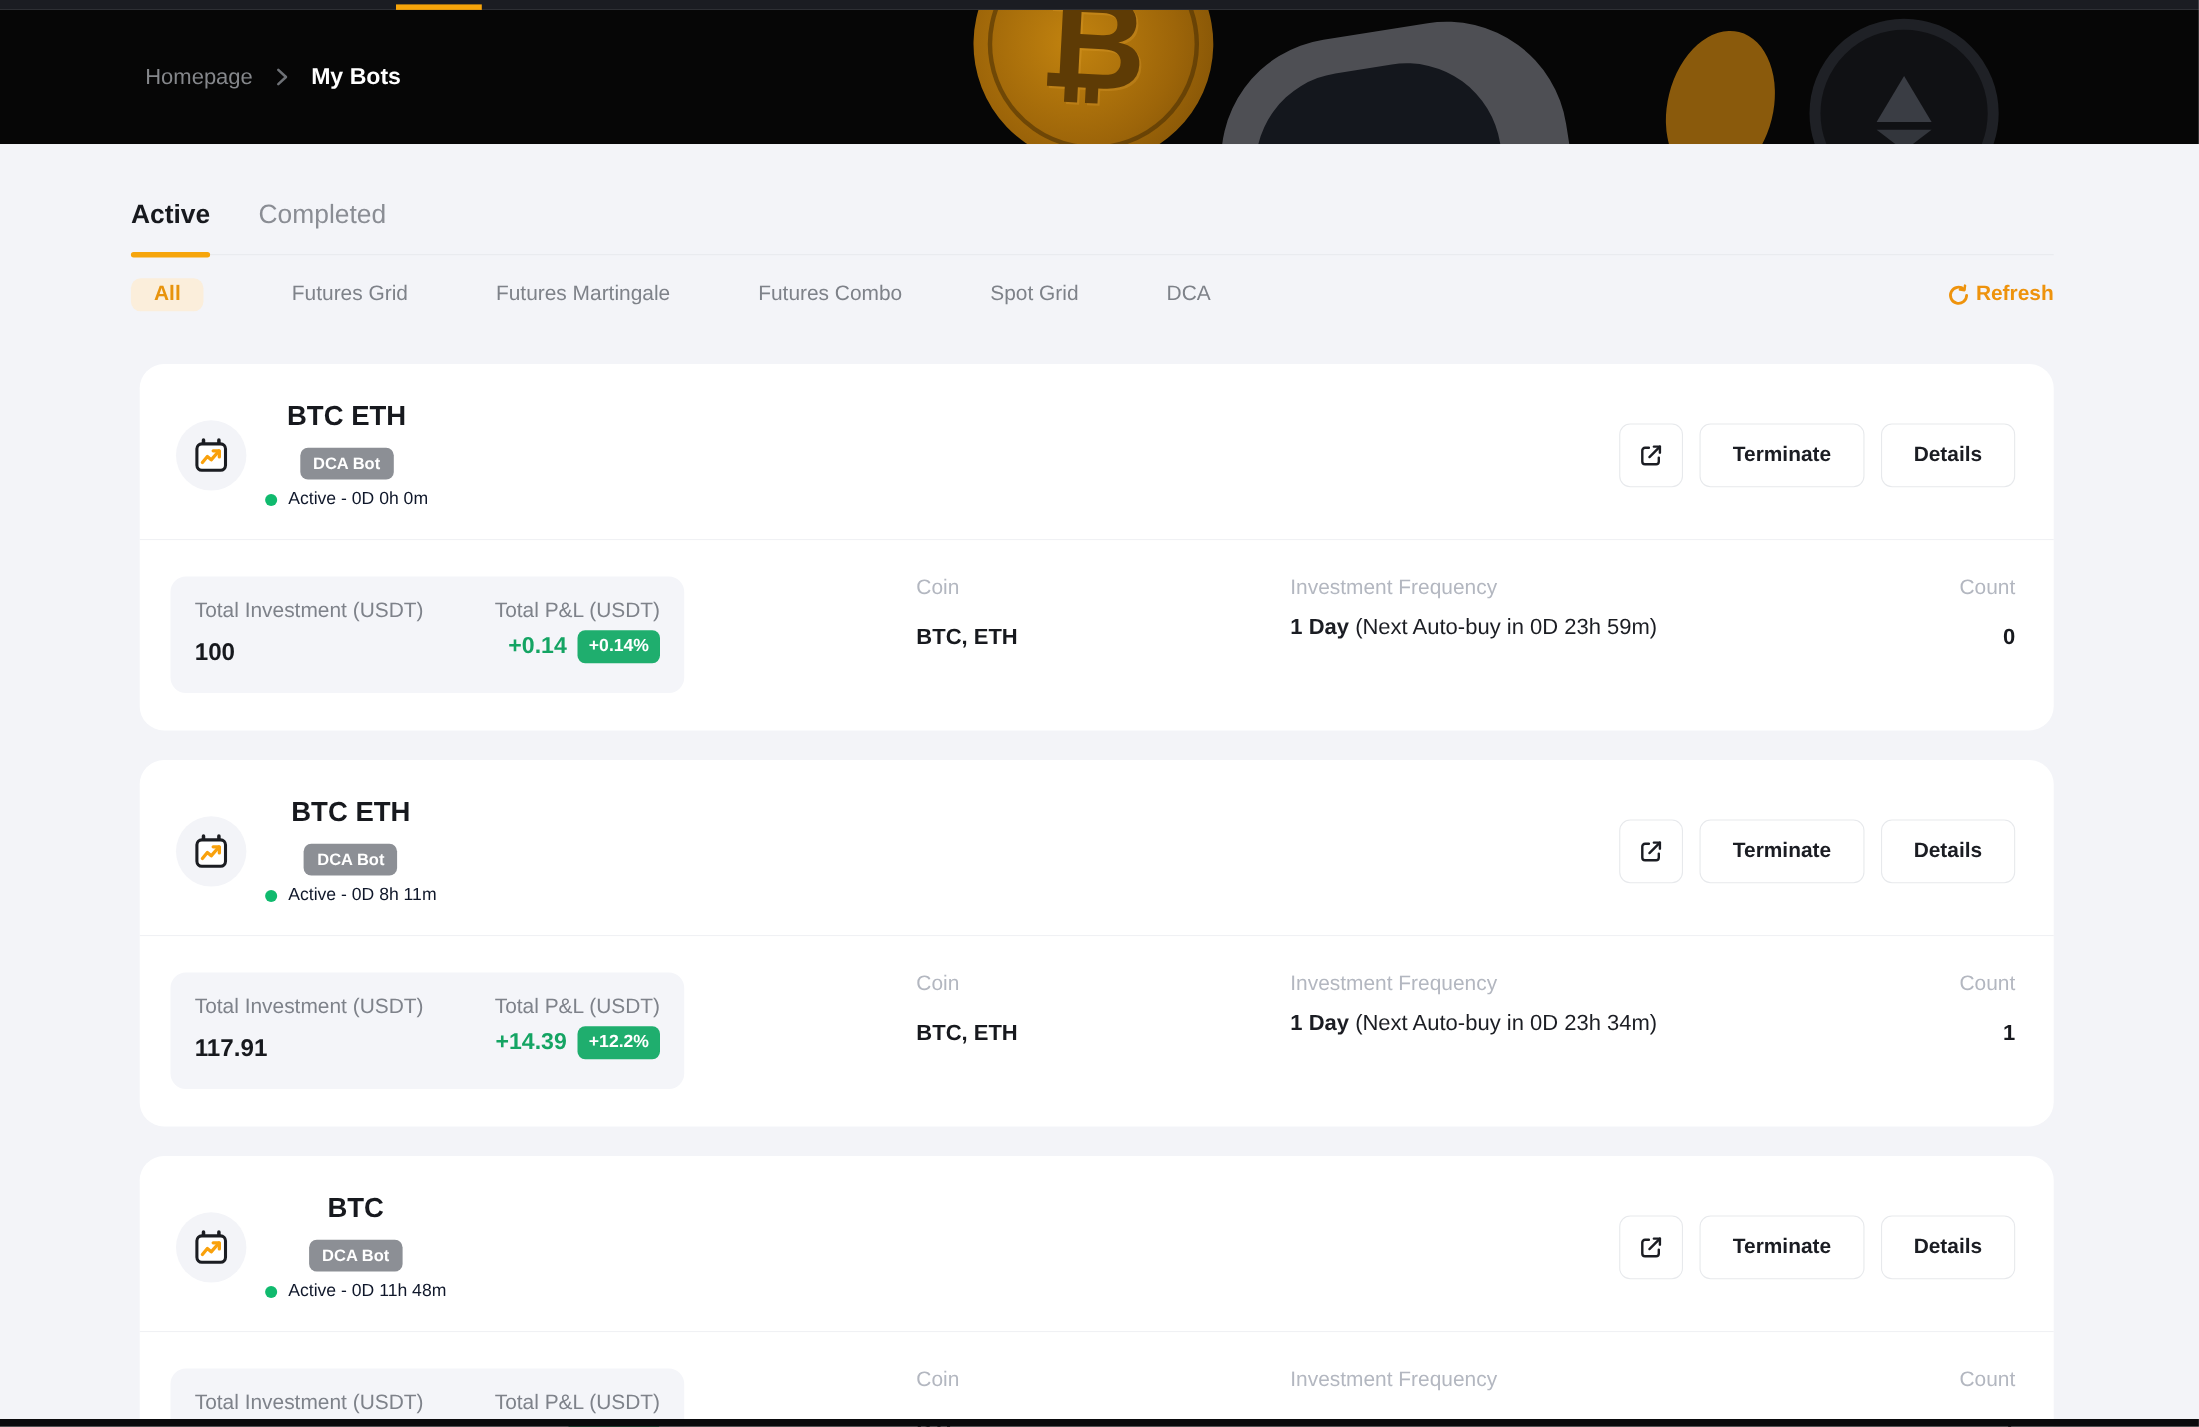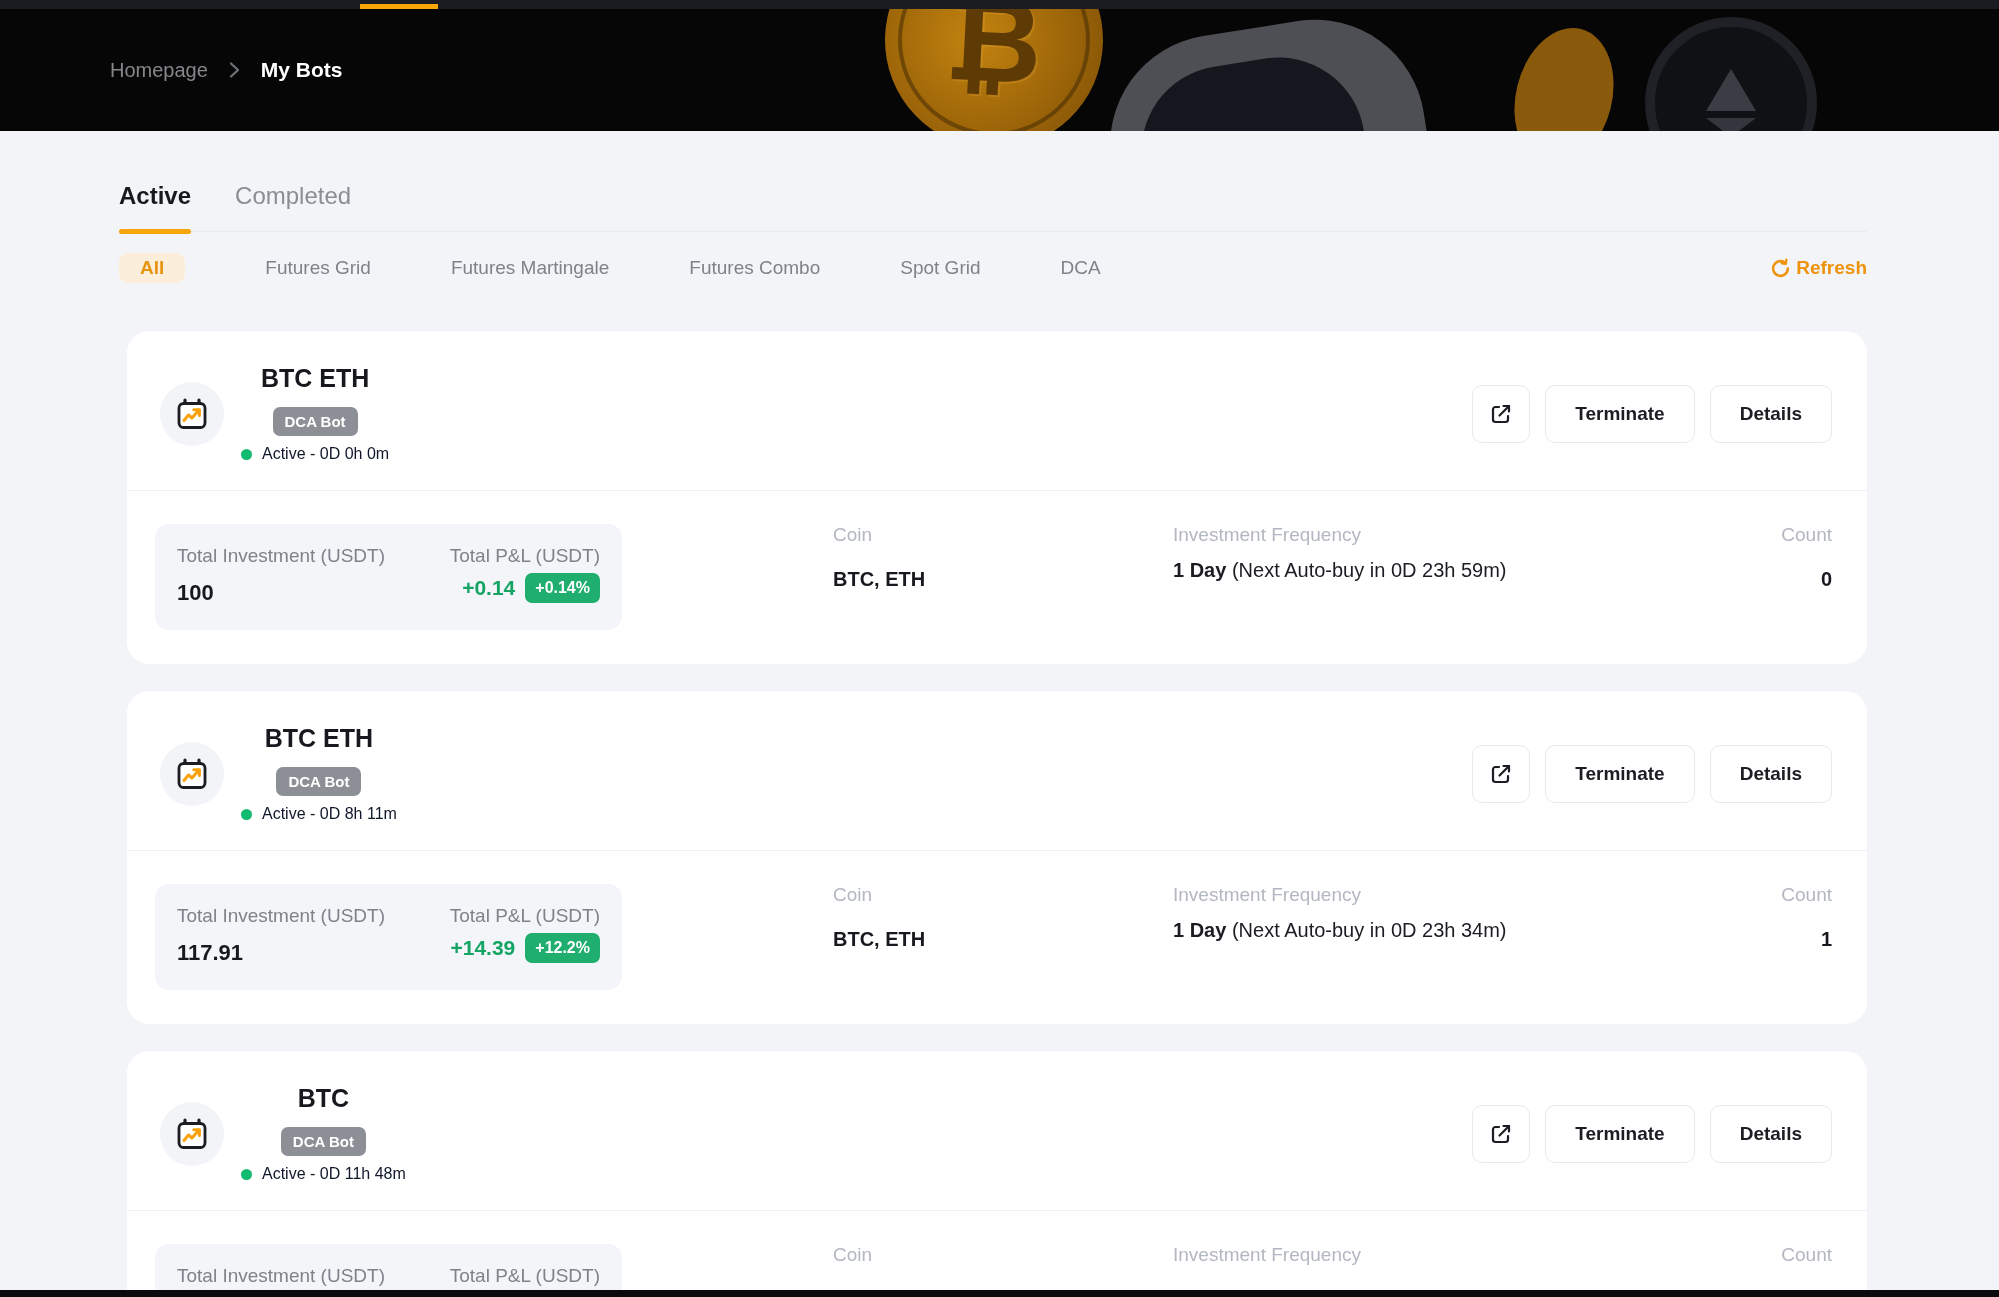--- a/index.html
+++ b/index.html
@@ -5,21 +5,21 @@
   * { margin:0; padding:0; box-sizing:border-box; }
   html,body { width:1999px; height:1297px; overflow:hidden; background:#F3F4F8;
               font-family:"Liberation Sans", sans-serif; }
 
   
   .topstrip { height:9px; background:#1B1C22; position:relative; z-index:5; }
   .topstrip .nav-underline { position:absolute; left:360px; top:4px; width:78px; height:5px; background:#F8A50A; }
 
   
   .hero { height:122px; background:#060606; position:relative; overflow:hidden; }
-  .breadcrumb { position:absolute; left:110px; top:50%; transform:translateY(-50%);
+  .breadcrumb { position:absolute; left:132px; top:50%; transform:translateY(-50%);
                 display:flex; align-items:center; gap:20px; z-index:3; }
   .crumb-home { color:#85878B; font-size:20px; }
   .crumb-current { color:#FFFFFF; font-size:21px; font-weight:bold; }
 
   
   .illus { position:absolute; inset:0; }
   .btc-coin { position:absolute; left:885px; top:-78px; width:218px; height:218px; border-radius:50%;
               background:radial-gradient(circle at 42% 48%, #C2830F 0%, #9D6509 55%, #754A05 100%);
               transform:rotate(-10deg); }
   .btc-coin::before { content:""; position:absolute; inset:13px; border-radius:50%;

